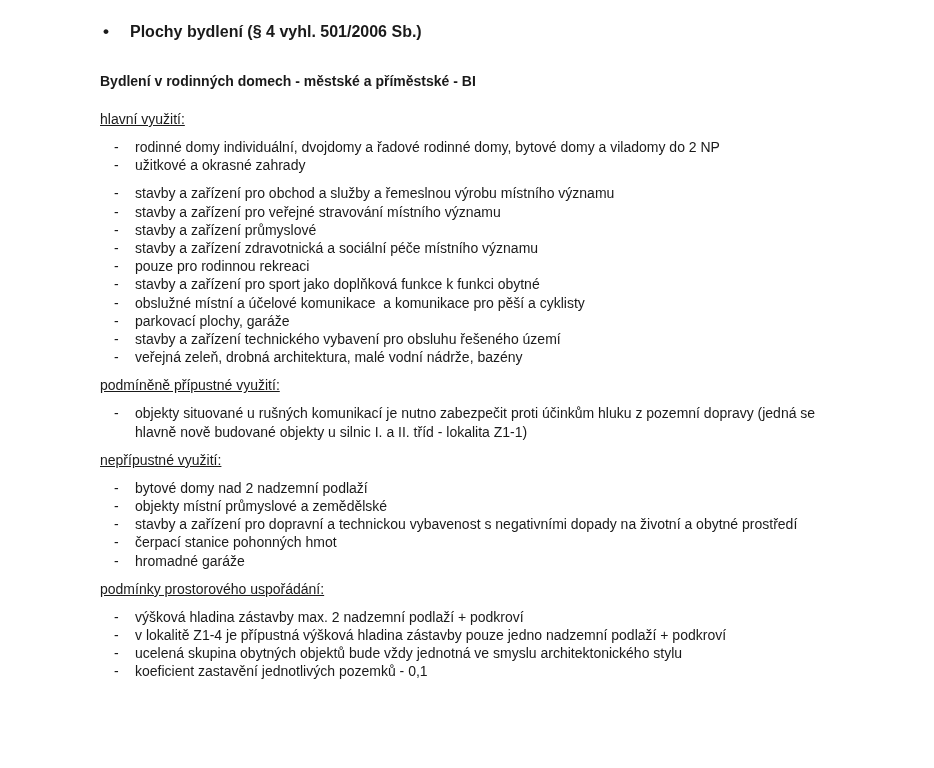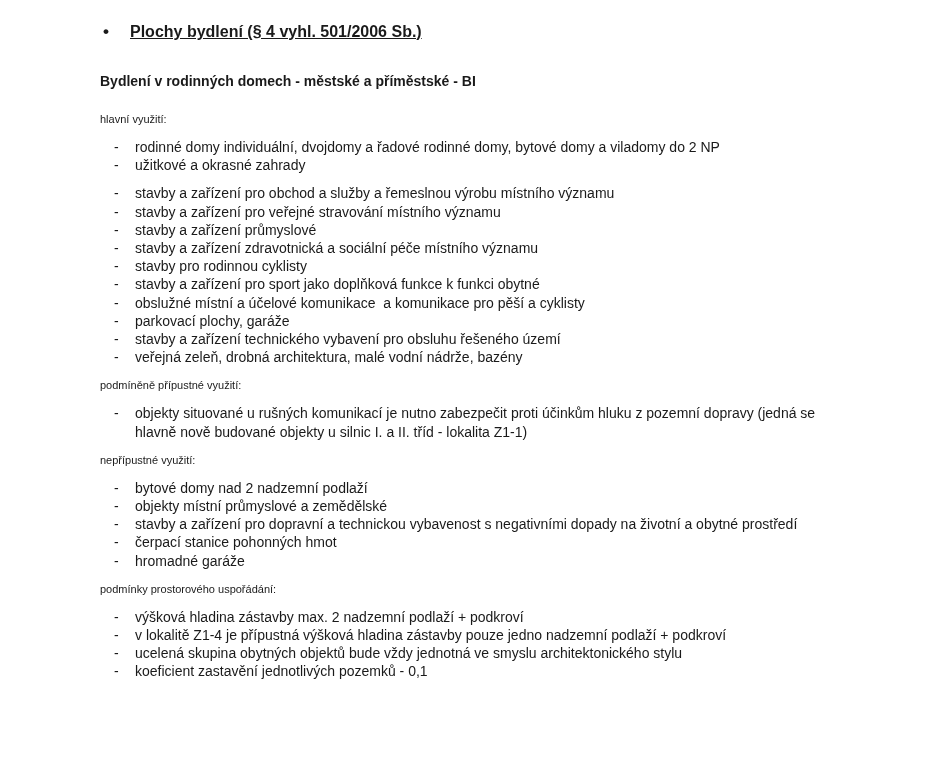--- a/index.html
+++ b/index.html
@@ -21,39 +21,39 @@
   }
   .bullet {
     flex: 0 0 30px;
     font-size: 17px;
     font-weight: bold;
     padding-left: 3px;
   }
   .title {
     font-size: 16px;
     font-weight: bold;
-    text-decoration: underline;
     line-height: 20px;
   }
   .subtitle {
     font-size: 14px;
     font-weight: bold;
     line-height: 18px;
     margin-bottom: 20px;
   }
   .intro {
     font-size: 14px;
     line-height: 18px;
     padding-left: 60px;
     margin-bottom: 10px;
   }
   .section { margin-top: 10px; }
   .section-heading {
-    font-size: 11px;
+    font-size: 14px;
     font-weight: normal;
+    text-decoration: underline;
     line-height: 18px;
     margin-bottom: 10px;
   }
   .item-list {
     list-style: none;
     max-width: 735px;
   }
   .item {
     display: flex;
     font-size: 14px;
@@ -104,21 +104,21 @@
           <li class="item">
             <span class="dash">-</span>
             <span class="item-text">stavby a zařízení průmyslové</span>
           </li>
           <li class="item">
             <span class="dash">-</span>
             <span class="item-text">stavby a zařízení zdravotnická a sociální péče místního významu</span>
           </li>
           <li class="item">
             <span class="dash">-</span>
-            <span class="item-text">stavby pro rodinnou cyklisty</span>
+            <span class="item-text">pouze pro rodinnou rekreaci</span>
           </li>
           <li class="item">
             <span class="dash">-</span>
             <span class="item-text">stavby a zařízení pro sport jako doplňková funkce k funkci obytné</span>
           </li>
           <li class="item">
             <span class="dash">-</span>
             <span class="item-text">obslužné místní a účelové komunikace  a komunikace pro pěší a cyklisty</span>
           </li>
           <li class="item">

